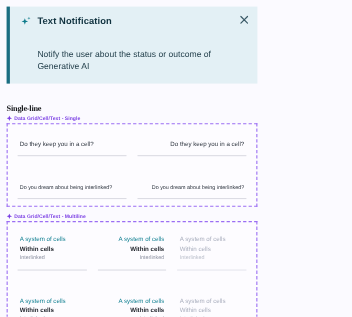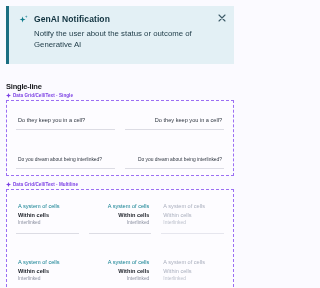--- a/index.html
+++ b/index.html
@@ -27,36 +27,36 @@
     color: #0f7c8c;
   }
   .notif-icon svg { display: block; }
   .notif-body { flex: 1 1 auto; padding-left: 3px; }
   .notif-title {
     font-size: 8.5px; font-weight: bold;
     color: #10323f; letter-spacing: 0.1px;
     line-height: 11px;
   }
   .notif-text {
-    margin-top: 4px;
+    margin-top: 20px;
     font-size: 7.8px; line-height: 10.5px;
     color: #1d3a46;
   }
   .notif-close {
     position: absolute; top: 7px; right: 7px;
     width: 10px; height: 10px;
     color: #3c5b68;
     cursor: pointer;
   }
   .notif-close svg { display: block; }
 
   
   .section { padding: 0 6px; }
   .sec-title {
-    font-family: Liberation Sans, sans-serif;
+    font-family: Liberation Serif, serif;
     font-size: 7.5px; font-weight: bold;
     color: #17181c;
     letter-spacing: -0.2px;
     margin-top: 18px;
   }
   .comp-label {
     display: flex; align-items: center;
     gap: 2px;
     margin-top: 2px; margin-bottom: 2px;
     color: #7b3fe4;
@@ -132,21 +132,21 @@
 
 <div class="notif-wrap">
   <div class="notif">
     <div class="notif-icon">
       <svg width="13" height="13" viewBox="0 0 14 14" fill="currentColor">
         <path d="M5.2 4.0 L6.0 1.6 L6.8 4.0 L9.2 4.8 L6.8 5.6 L6.0 8.0 L5.2 5.6 L2.8 4.8 Z"></path>
         <path d="M9.6 1.3 L10.0 0.2 L10.4 1.3 L11.5 1.7 L10.4 2.1 L10.0 3.2 L9.6 2.1 L8.5 1.7 Z" opacity="0.75"></path>
       </svg>
     </div>
     <div class="notif-body">
-      <div class="notif-title">GenAI Notification</div>
+      <div class="notif-title">Text Notification</div>
       <div class="notif-text">Notify the user about the status or outcome of Generative AI</div>
     </div>
     <div class="notif-close">
       <svg width="10" height="10" viewBox="0 0 10 10" stroke="currentColor" stroke-width="1.1" fill="none" stroke-linecap="round">
         <path d="M2 2 L8 8 M8 2 L2 8"></path>
       </svg>
     </div>
   </div>
 </div>
 

